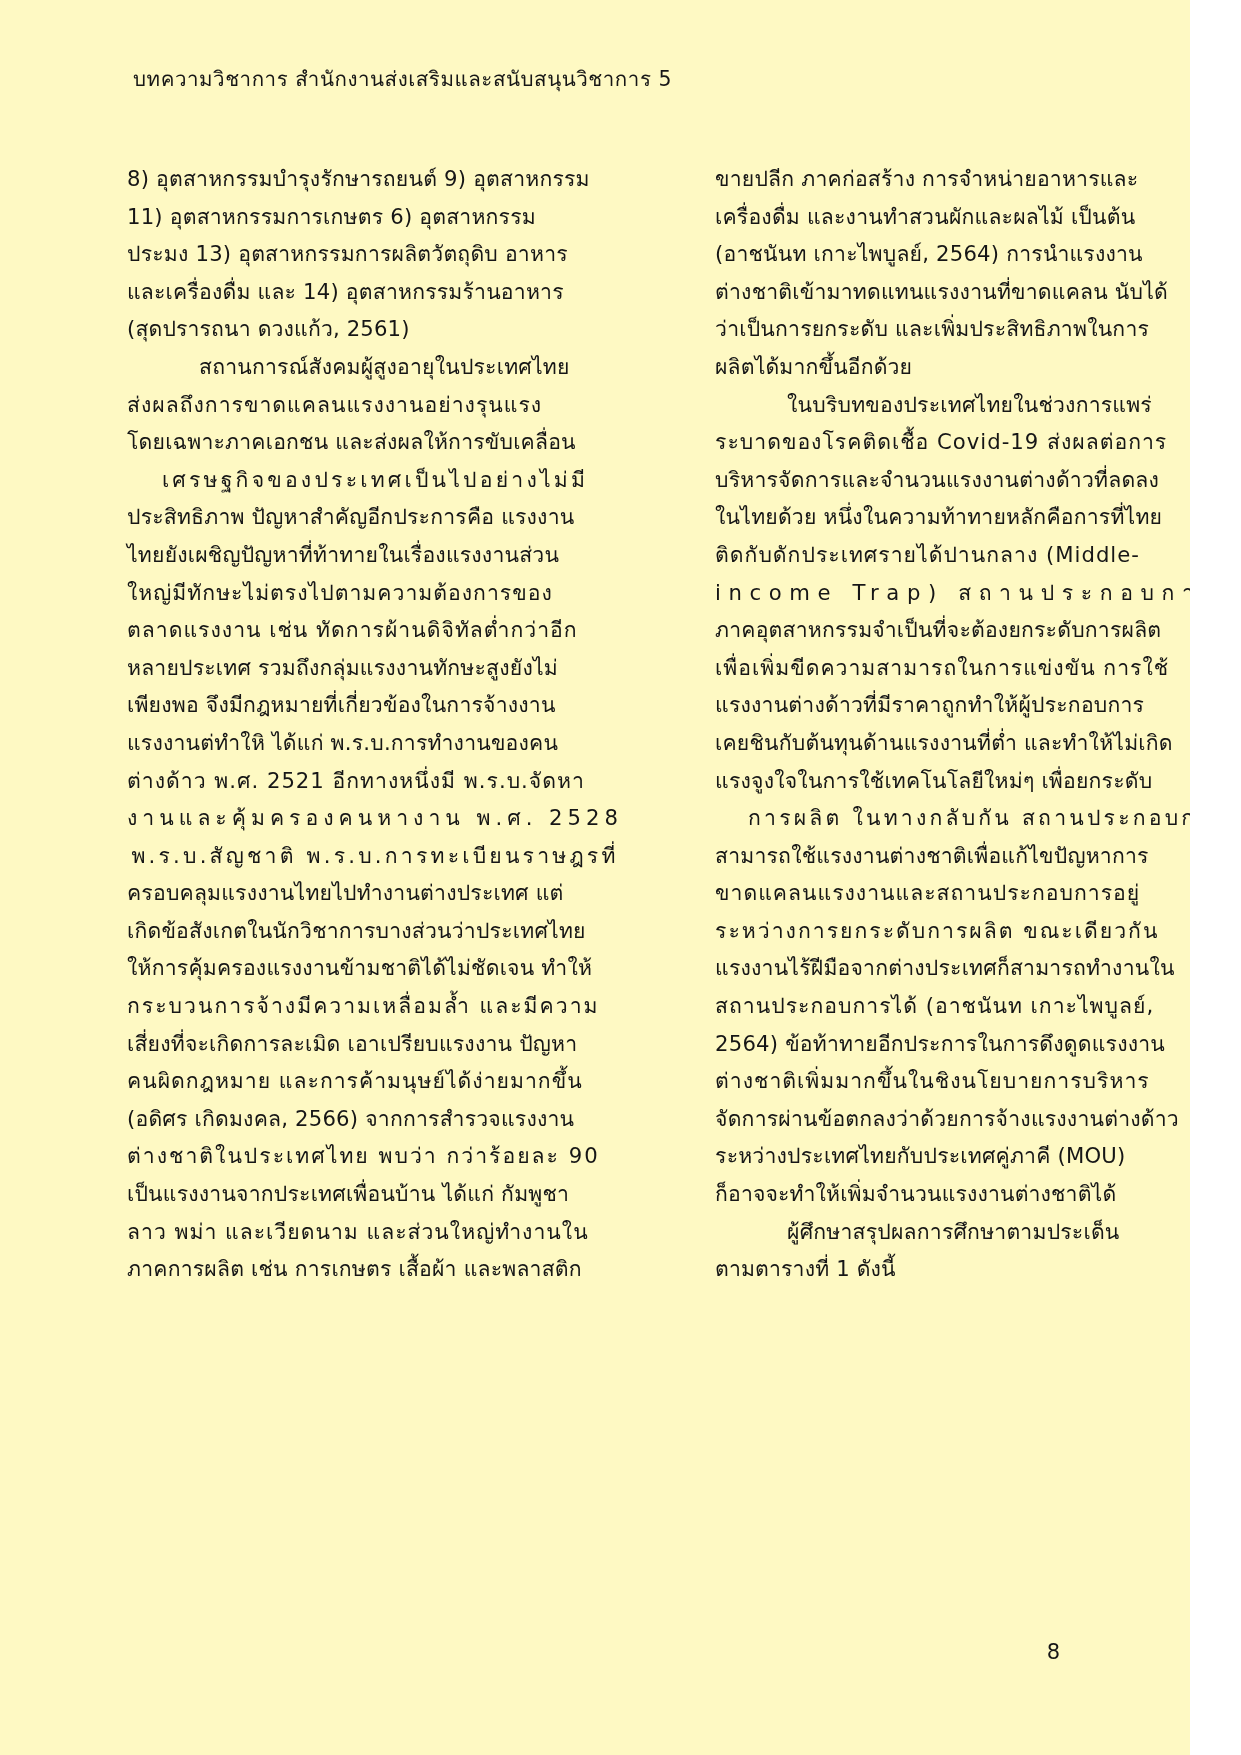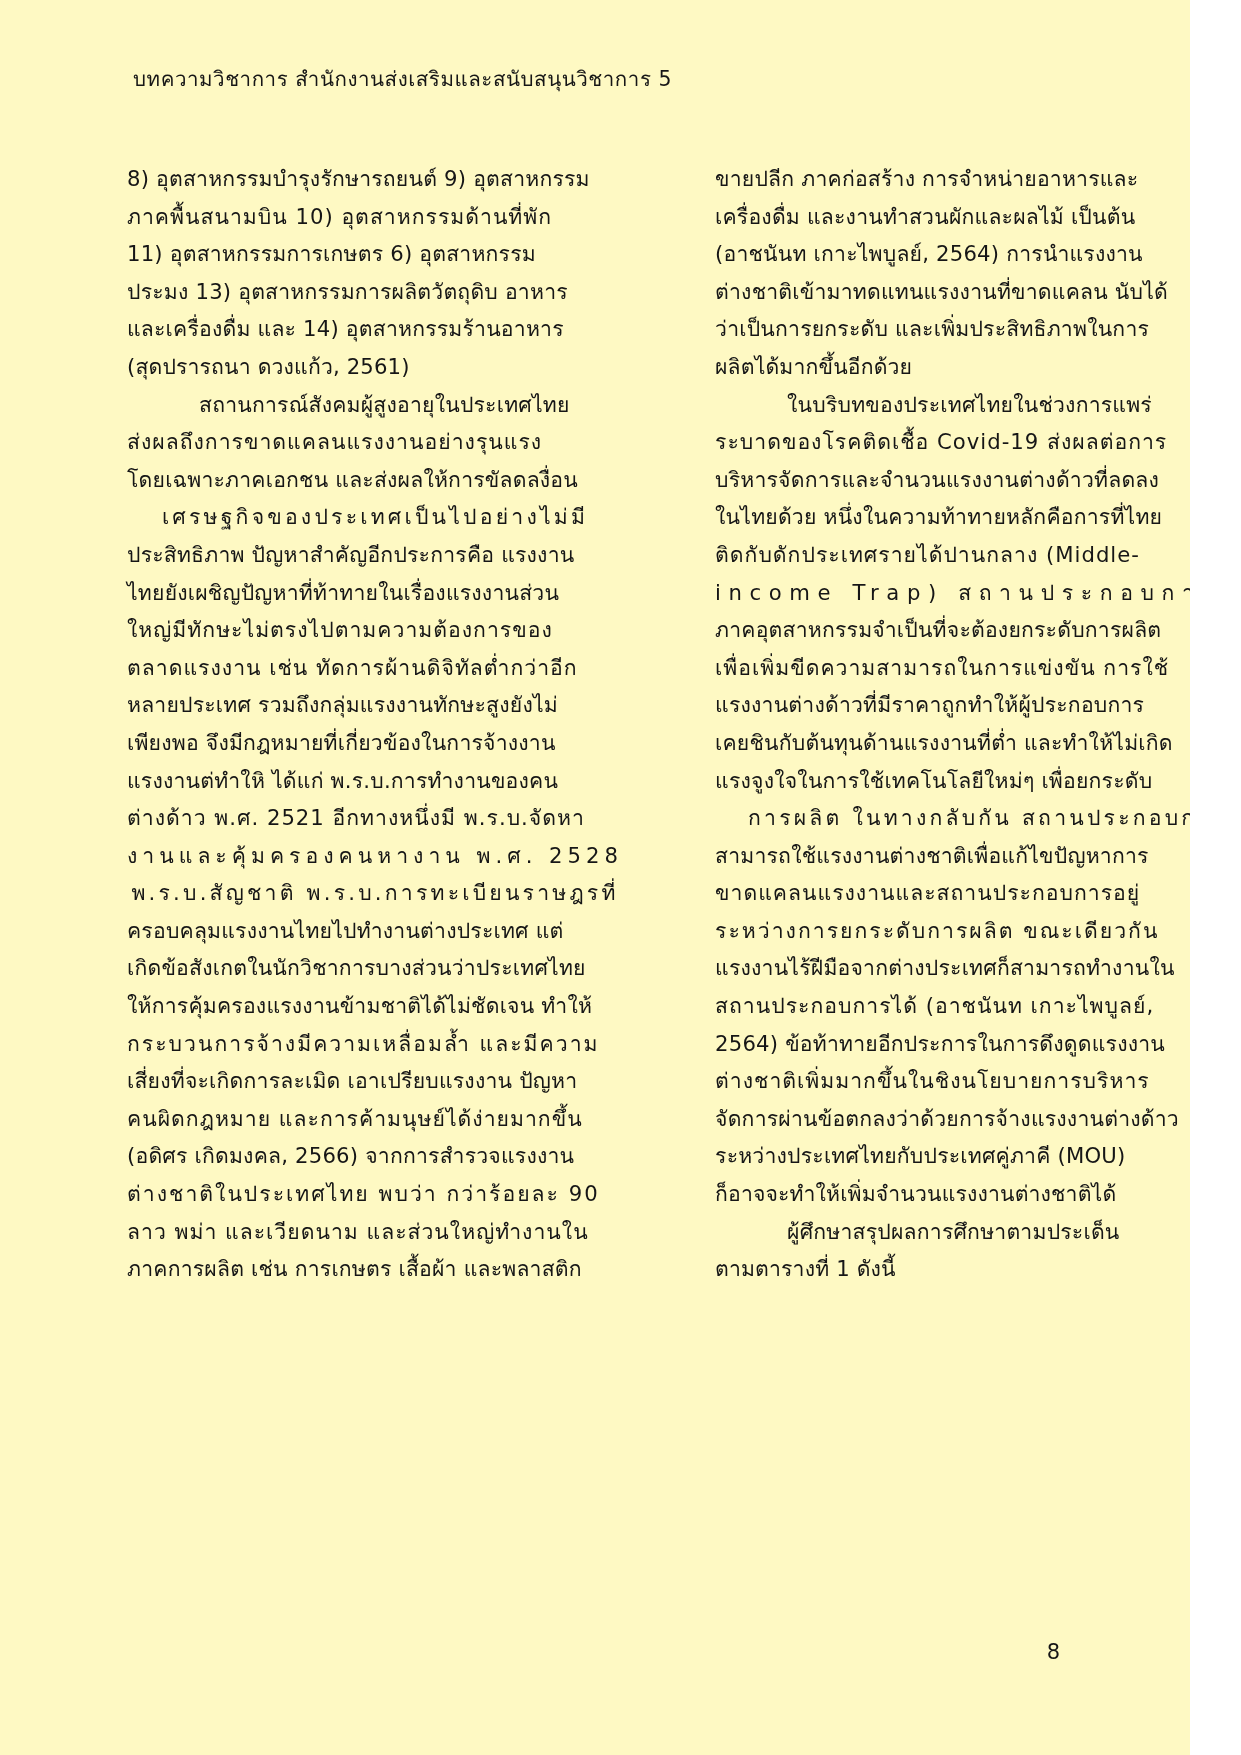--- a/index.html
+++ b/index.html
@@ -90,47 +90,47 @@
 <body>
 
 <div class="page">
 
   <div class="running-head">บทความวิชาการ สำนักงานส่งเสริมและสนับสนุนวิชาการ 5</div>
 
   <div class="columns">
 
     <div class="col col-left">
       <div class="line ln-j1">8) อุตสาหกรรมบำรุงรักษารถยนต์ 9) อุตสาหกรรม</div>
-      <div class="line ln-j2">ภาคพื้นสนามบิน 10) อุตสาหกรรมด้านที่พัก</div>
       <div class="line ln-j1">11) อุตสาหกรรมการเกษตร 6) อุตสาหกรรม</div>
       <div class="line ln-j1">ประมง 13) อุตสาหกรรมการผลิตวัตถุดิบ อาหาร</div>
       <div class="line ln-j1">และเครื่องดื่ม และ 14) อุตสาหกรรมร้านอาหาร</div>
       <div class="line ln-last">(สุดปรารถนา ดวงแก้ว, 2561)</div>
       <div class="line ln-j1 indent">สถานการณ์สังคมผู้สูงอายุในประเทศไทย</div>
       <div class="line ln-j2">ส่งผลถึงการขาดแคลนแรงงานอย่างรุนแรง</div>
-      <div class="line ln-j1">โดยเฉพาะภาคเอกชน และส่งผลให้การขัลดลงื่อน</div>
+      <div class="line ln-j1">โดยเฉพาะภาคเอกชน และส่งผลให้การขับเคลื่อน</div>
       <div class="line ln-j4">เศรษฐกิจของประเทศเป็นไปอย่างไม่มี</div>
       <div class="line ln-j1">ประสิทธิภาพ ปัญหาสำคัญอีกประการคือ แรงงาน</div>
       <div class="line ln-j1">ไทยยังเผชิญปัญหาที่ท้าทายในเรื่องแรงงานส่วน</div>
       <div class="line ln-j2">ใหญ่มีทักษะไม่ตรงไปตามความต้องการของ</div>
       <div class="line ln-j2">ตลาดแรงงาน เช่น ทัดการผ้านดิจิทัลต่ำกว่าอีก</div>
       <div class="line ln-j1">หลายประเทศ รวมถึงกลุ่มแรงงานทักษะสูงยังไม่</div>
       <div class="line ln-j1">เพียงพอ จึงมีกฎหมายที่เกี่ยวข้องในการจ้างงาน</div>
       <div class="line ln-j1">แรงงานต่ทำใหิ ได้แก่ พ.ร.บ.การทำงานของคน</div>
       <div class="line ln-j2">ต่างด้าว พ.ศ. 2521 อีกทางหนึ่งมี พ.ร.บ.จัดหา</div>
       <div class="line ln-j5">งานและคุ้มครองคนหางาน พ.ศ. 2528</div>
       <div class="line ln-j4">พ.ร.บ.สัญชาติ พ.ร.บ.การทะเบียนราษฎรที่</div>
       <div class="line ln-j1">ครอบคลุมแรงงานไทยไปทำงานต่างประเทศ แต่</div>
       <div class="line ln-j1">เกิดข้อสังเกตในนักวิชาการบางส่วนว่าประเทศไทย</div>
       <div class="line ln-j1">ให้การคุ้มครองแรงงานข้ามชาติได้ไม่ชัดเจน ทำให้</div>
       <div class="line ln-j3">กระบวนการจ้างมีความเหลื่อมล้ำ และมีความ</div>
       <div class="line ln-j1">เสี่ยงที่จะเกิดการละเมิด เอาเปรียบแรงงาน ปัญหา</div>
       <div class="line ln-j2">คนผิดกฎหมาย และการค้ามนุษย์ได้ง่ายมากขึ้น</div>
       <div class="line ln-j1">(อดิศร เกิดมงคล, 2566) จากการสำรวจแรงงาน</div>
       <div class="line ln-j3">ต่างชาติในประเทศไทย พบว่า กว่าร้อยละ 90</div>
+      <div class="line ln-j1">เป็นแรงงานจากประเทศเพื่อนบ้าน ได้แก่ กัมพูชา</div>
       <div class="line ln-j2">ลาว พม่า และเวียดนาม และส่วนใหญ่ทำงานใน</div>
       <div class="line ln-j1">ภาคการผลิต เช่น การเกษตร เสื้อผ้า และพลาสติก</div>
     </div>
 
     <div class="col col-right">
       <div class="line ln-j1">ขายปลีก ภาคก่อสร้าง การจำหน่ายอาหารและ</div>
       <div class="line ln-j1">เครื่องดื่ม และงานทำสวนผักและผลไม้ เป็นต้น</div>
       <div class="line ln-j1">(อาชนันท เกาะไพบูลย์, 2564) การนำแรงงาน</div>
       <div class="line ln-j1">ต่างชาติเข้ามาทดแทนแรงงานที่ขาดแคลน นับได้</div>
       <div class="line ln-j1">ว่าเป็นการยกระดับ และเพิ่มประสิทธิภาพในการ</div>

